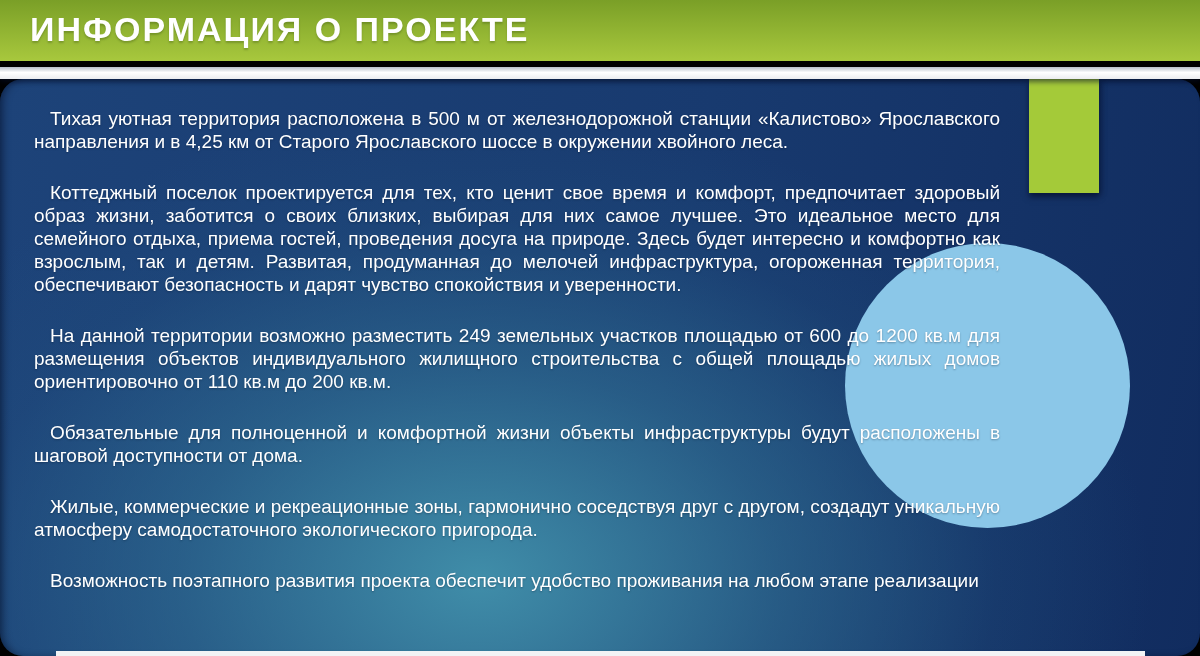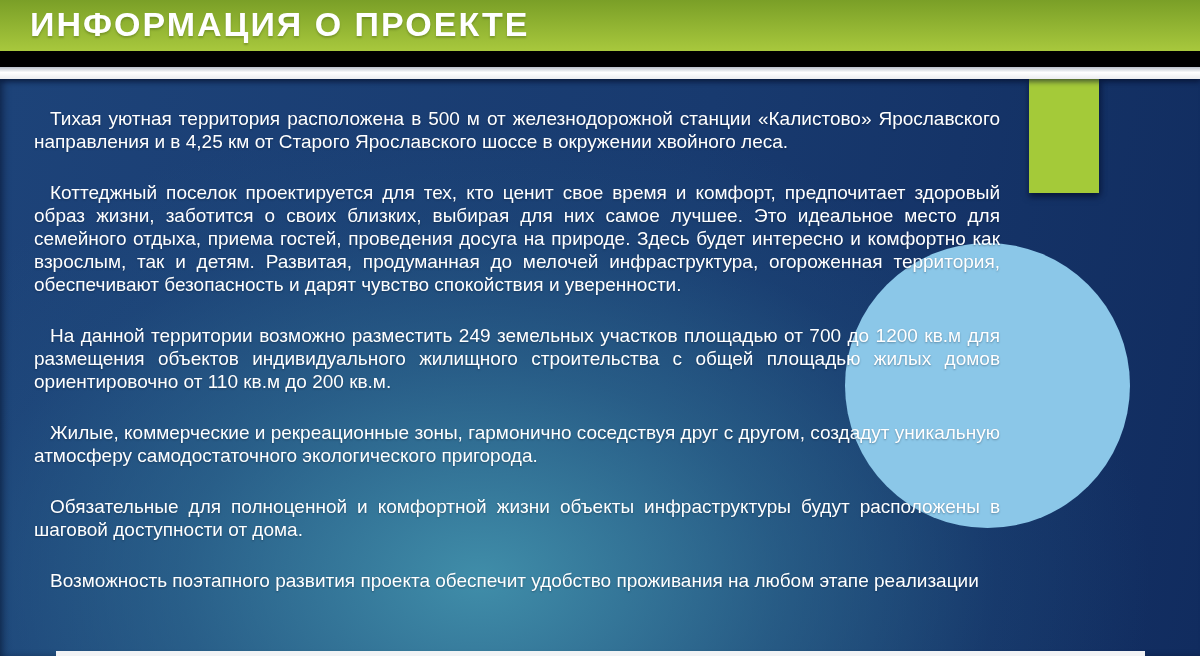--- a/index.html
+++ b/index.html
@@ -11,21 +11,21 @@
     position: relative;
     width: 1200px;
     height: 656px;
     overflow: hidden;
     font-family: "Liberation Sans", sans-serif;
   }
   
   .title-bar {
     position: absolute;
     top: 0; left: 0; right: 0;
-    height: 51px;
+    height: 61px;
     background: linear-gradient(180deg,
       var(--header-green-top, #7a9f27) 0%,
       var(--header-green-bottom, #a8c83d) 100%);
     display: flex;
     align-items: center;
     z-index: 5;
     text-align: center;
   }
   .title {
     margin: 0 0 2px 30px;
@@ -50,20 +50,21 @@
     position: absolute;
     top: 79px; left: 0; right: 0; bottom: 0;
     background:
       radial-gradient(ellipse 860px 600px at 480px 500px,
         rgba(66, 146, 172, 0.95) 0%,
         rgba(50, 115, 150, 0.60) 35%,
         rgba(35, 85, 130, 0.25) 60%,
         rgba(35, 85, 130, 0) 78%),
       linear-gradient(100deg, #1d4379 0%, #183a6f 55%, #112c5f 100%);
     box-shadow: inset 5px 0 8px -3px rgba(2, 8, 30, 0.6);
+    border-radius: 23px;
   }
   .circle {
     position: absolute;
     left: 845px; top: 164px;
     width: 285px; height: 285px;
     border-radius: 50%;
     background: var(--circle-blue, #8bc7e8);
     z-index: 1;
   }
   .green-rect {
@@ -111,23 +112,23 @@
   <div class="separator"></div>
 
   <div class="body-area">
 
     <div class="circle"></div>
     <div class="green-rect"></div>
 
     <div class="text-col">
       <p>Тихая уютная территория расположена в 500 м от железнодорожной станции «Калистово» Ярославского направления и в 4,25 км от Старого Ярославского шоссе в окружении хвойного леса.</p>
       <p>Коттеджный поселок проектируется для тех, кто ценит свое время и комфорт, предпочитает здоровый образ жизни, заботится о своих близких, выбирая для них самое лучшее. Это идеальное место для семейного отдыха, приема гостей, проведения досуга на природе. Здесь будет интересно и комфортно как взрослым, так и детям. Развитая, продуманная до мелочей инфраструктура, огороженная территория, обеспечивают безопасность и дарят чувство спокойствия и уверенности.</p>
-      <p>На данной территории возможно разместить 249 земельных участков площадью от 700 до 1200 кв.м для размещения объектов индивидуального жилищного строительства с общей площадью жилых домов ориентировочно от 110 кв.м до 200 кв.м.</p>
+      <p>На данной территории возможно разместить 249 земельных участков площадью от 600 до 1200 кв.м для размещения объектов индивидуального жилищного строительства с общей площадью жилых домов ориентировочно от 110 кв.м до 200 кв.м.</p>
+      <p>Обязательные для полноценной и комфортной жизни объекты инфраструктуры будут расположены в шаговой доступности от дома.</p>
       <p>Жилые, коммерческие и рекреационные зоны, гармонично соседствуя друг с другом, создадут уникальную атмосферу самодостаточного экологического пригорода.</p>
-      <p>Обязательные для полноценной и комфортной жизни объекты инфраструктуры будут расположены в шаговой доступности от дома.</p>
       <p>Возможность поэтапного развития проекта обеспечит удобство проживания на любом этапе реализации</p>
     </div>
 
     <div class="bottom-bar"></div>
 
   </div>
 
 </div>
 
 </body></html>

